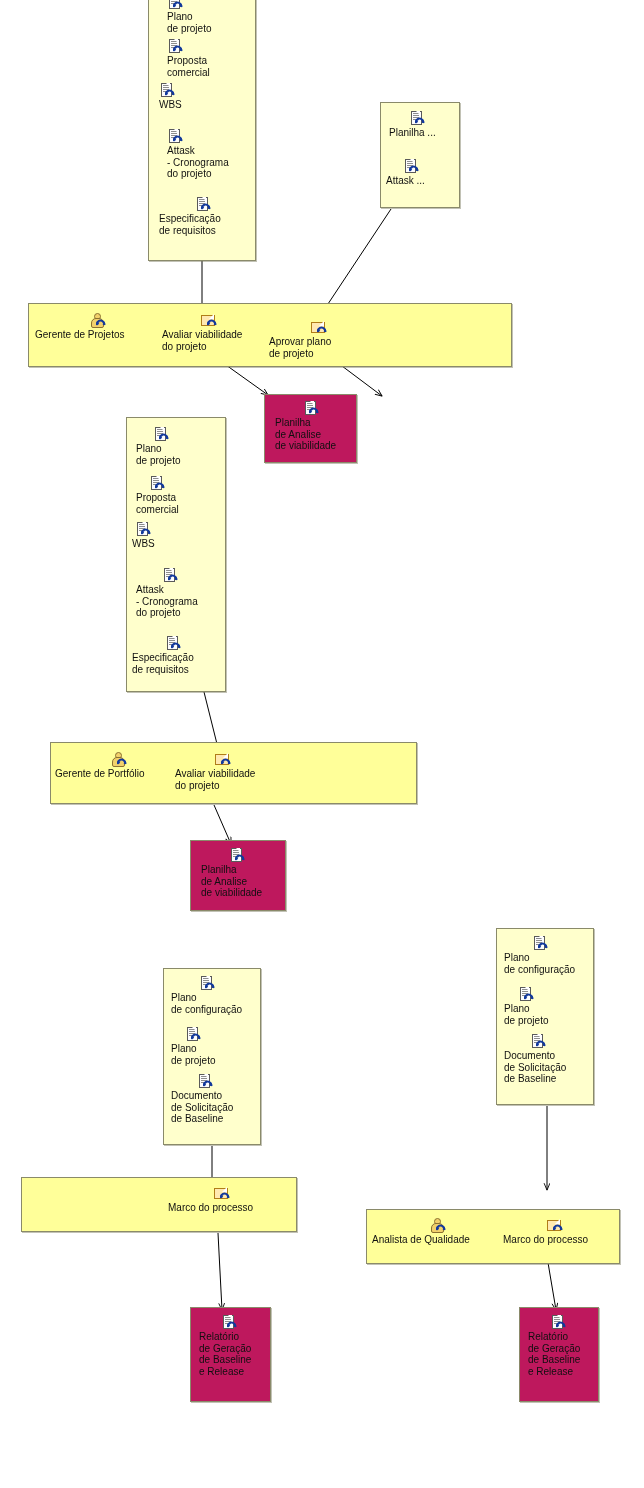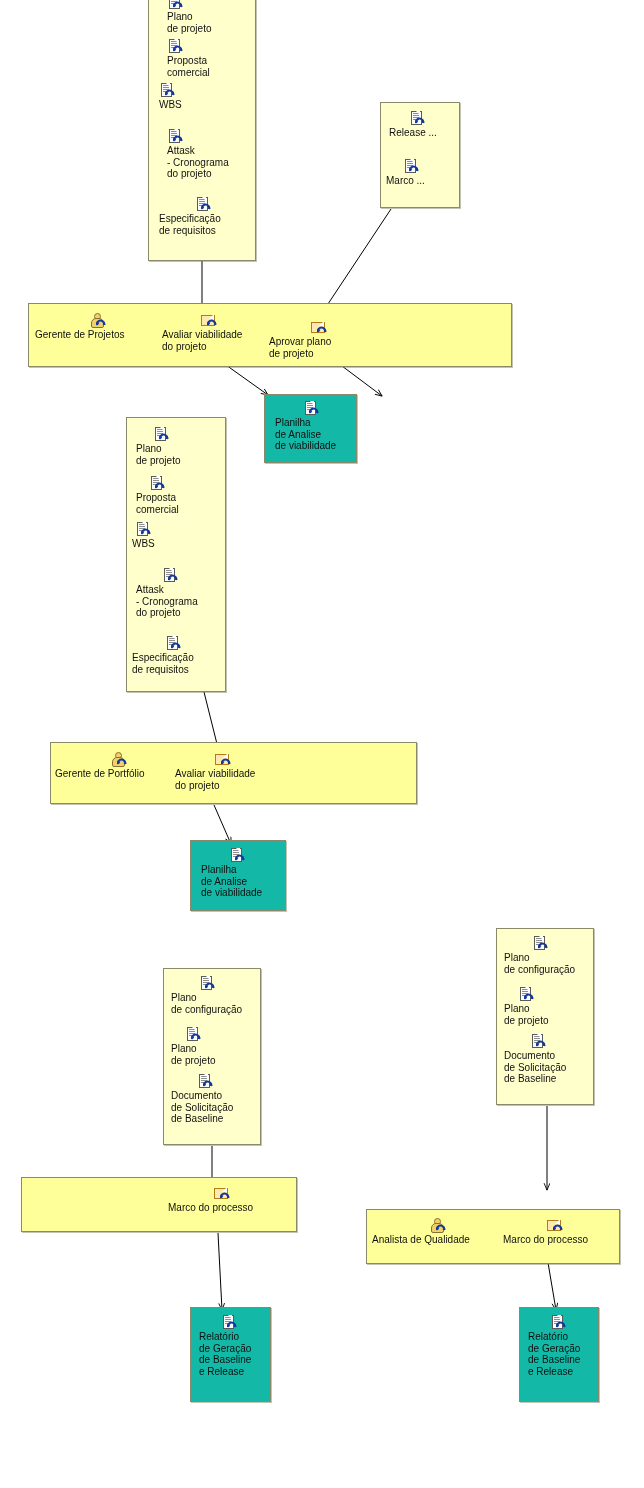--- a/index.html
+++ b/index.html
@@ -32,21 +32,21 @@
     border: 1px solid #8a8a6a;
     box-shadow: 1px 1px 0 rgba(120,120,90,0.45);
   }
   .node.lane {
     background: #ffff99;
   }
   .node.docgroup {
     background: #ffffcc;
   }
   .node.doc {
-    background: #14b8a6;
+    background: #be185d;
   }
   .item {
     position: absolute;
     box-sizing: border-box;
   }
   .item .glyph {
     display: block;
     height: 15px;
     line-height: 15px;
     margin-bottom: 1px;
@@ -230,31 +230,31 @@
 
   <div class="node docgroup" style="left:380px; top:102px; width:80px; height:106px;">
     <div class="item" style="left:8px; top:8px; width:70px;">
       <span class="glyph" style="padding-left:20px;"><span class="ico"><span class="page"></span><span class="fold"></span><span class="badge">
               <svg width="10" height="9" viewBox="0 0 10 9">
                 <path d="M1,6 A3.6,3.6 0 1 1 8,6" fill="none" stroke="#12399c" stroke-width="2.1"></path>
                 <path d="M0.2,3.4 L3.4,3.4 L1.8,6.6 Z" fill="#12399c"></path>
                 <path d="M9.8,5.6 L6.6,5.6 L8.2,2.4 Z" fill="#12399c"></path>
               </svg>
             </span></span></span>
-      <span class="lbl">Release ...</span>
+      <span class="lbl">Planilha ...</span>
     </div>
     <div class="item" style="left:5px; top:56px; width:70px;">
       <span class="glyph" style="padding-left:17px;"><span class="ico"><span class="page"></span><span class="fold"></span><span class="badge">
               <svg width="10" height="9" viewBox="0 0 10 9">
                 <path d="M1,6 A3.6,3.6 0 1 1 8,6" fill="none" stroke="#12399c" stroke-width="2.1"></path>
                 <path d="M0.2,3.4 L3.4,3.4 L1.8,6.6 Z" fill="#12399c"></path>
                 <path d="M9.8,5.6 L6.6,5.6 L8.2,2.4 Z" fill="#12399c"></path>
               </svg>
             </span></span></span>
-      <span class="lbl">Marco ...</span>
+      <span class="lbl">Attask ...</span>
     </div>
   </div>
 
   <div class="node lane" style="left:28px; top:303px; width:484px; height:64px;padding-left:10px;">
     <div class="item" style="left:6px; top:9px; width:120px;">
       <span class="glyph" style="padding-left:55px;"><span class="ico actor"><span class="head"></span><span class="body"></span><span class="badge">
               <svg width="10" height="9" viewBox="0 0 10 9">
                 <path d="M1,6 A3.6,3.6 0 1 1 8,6" fill="none" stroke="#12399c" stroke-width="2.1"></path>
                 <path d="M0.2,3.4 L3.4,3.4 L1.8,6.6 Z" fill="#12399c"></path>
                 <path d="M9.8,5.6 L6.6,5.6 L8.2,2.4 Z" fill="#12399c"></path>

